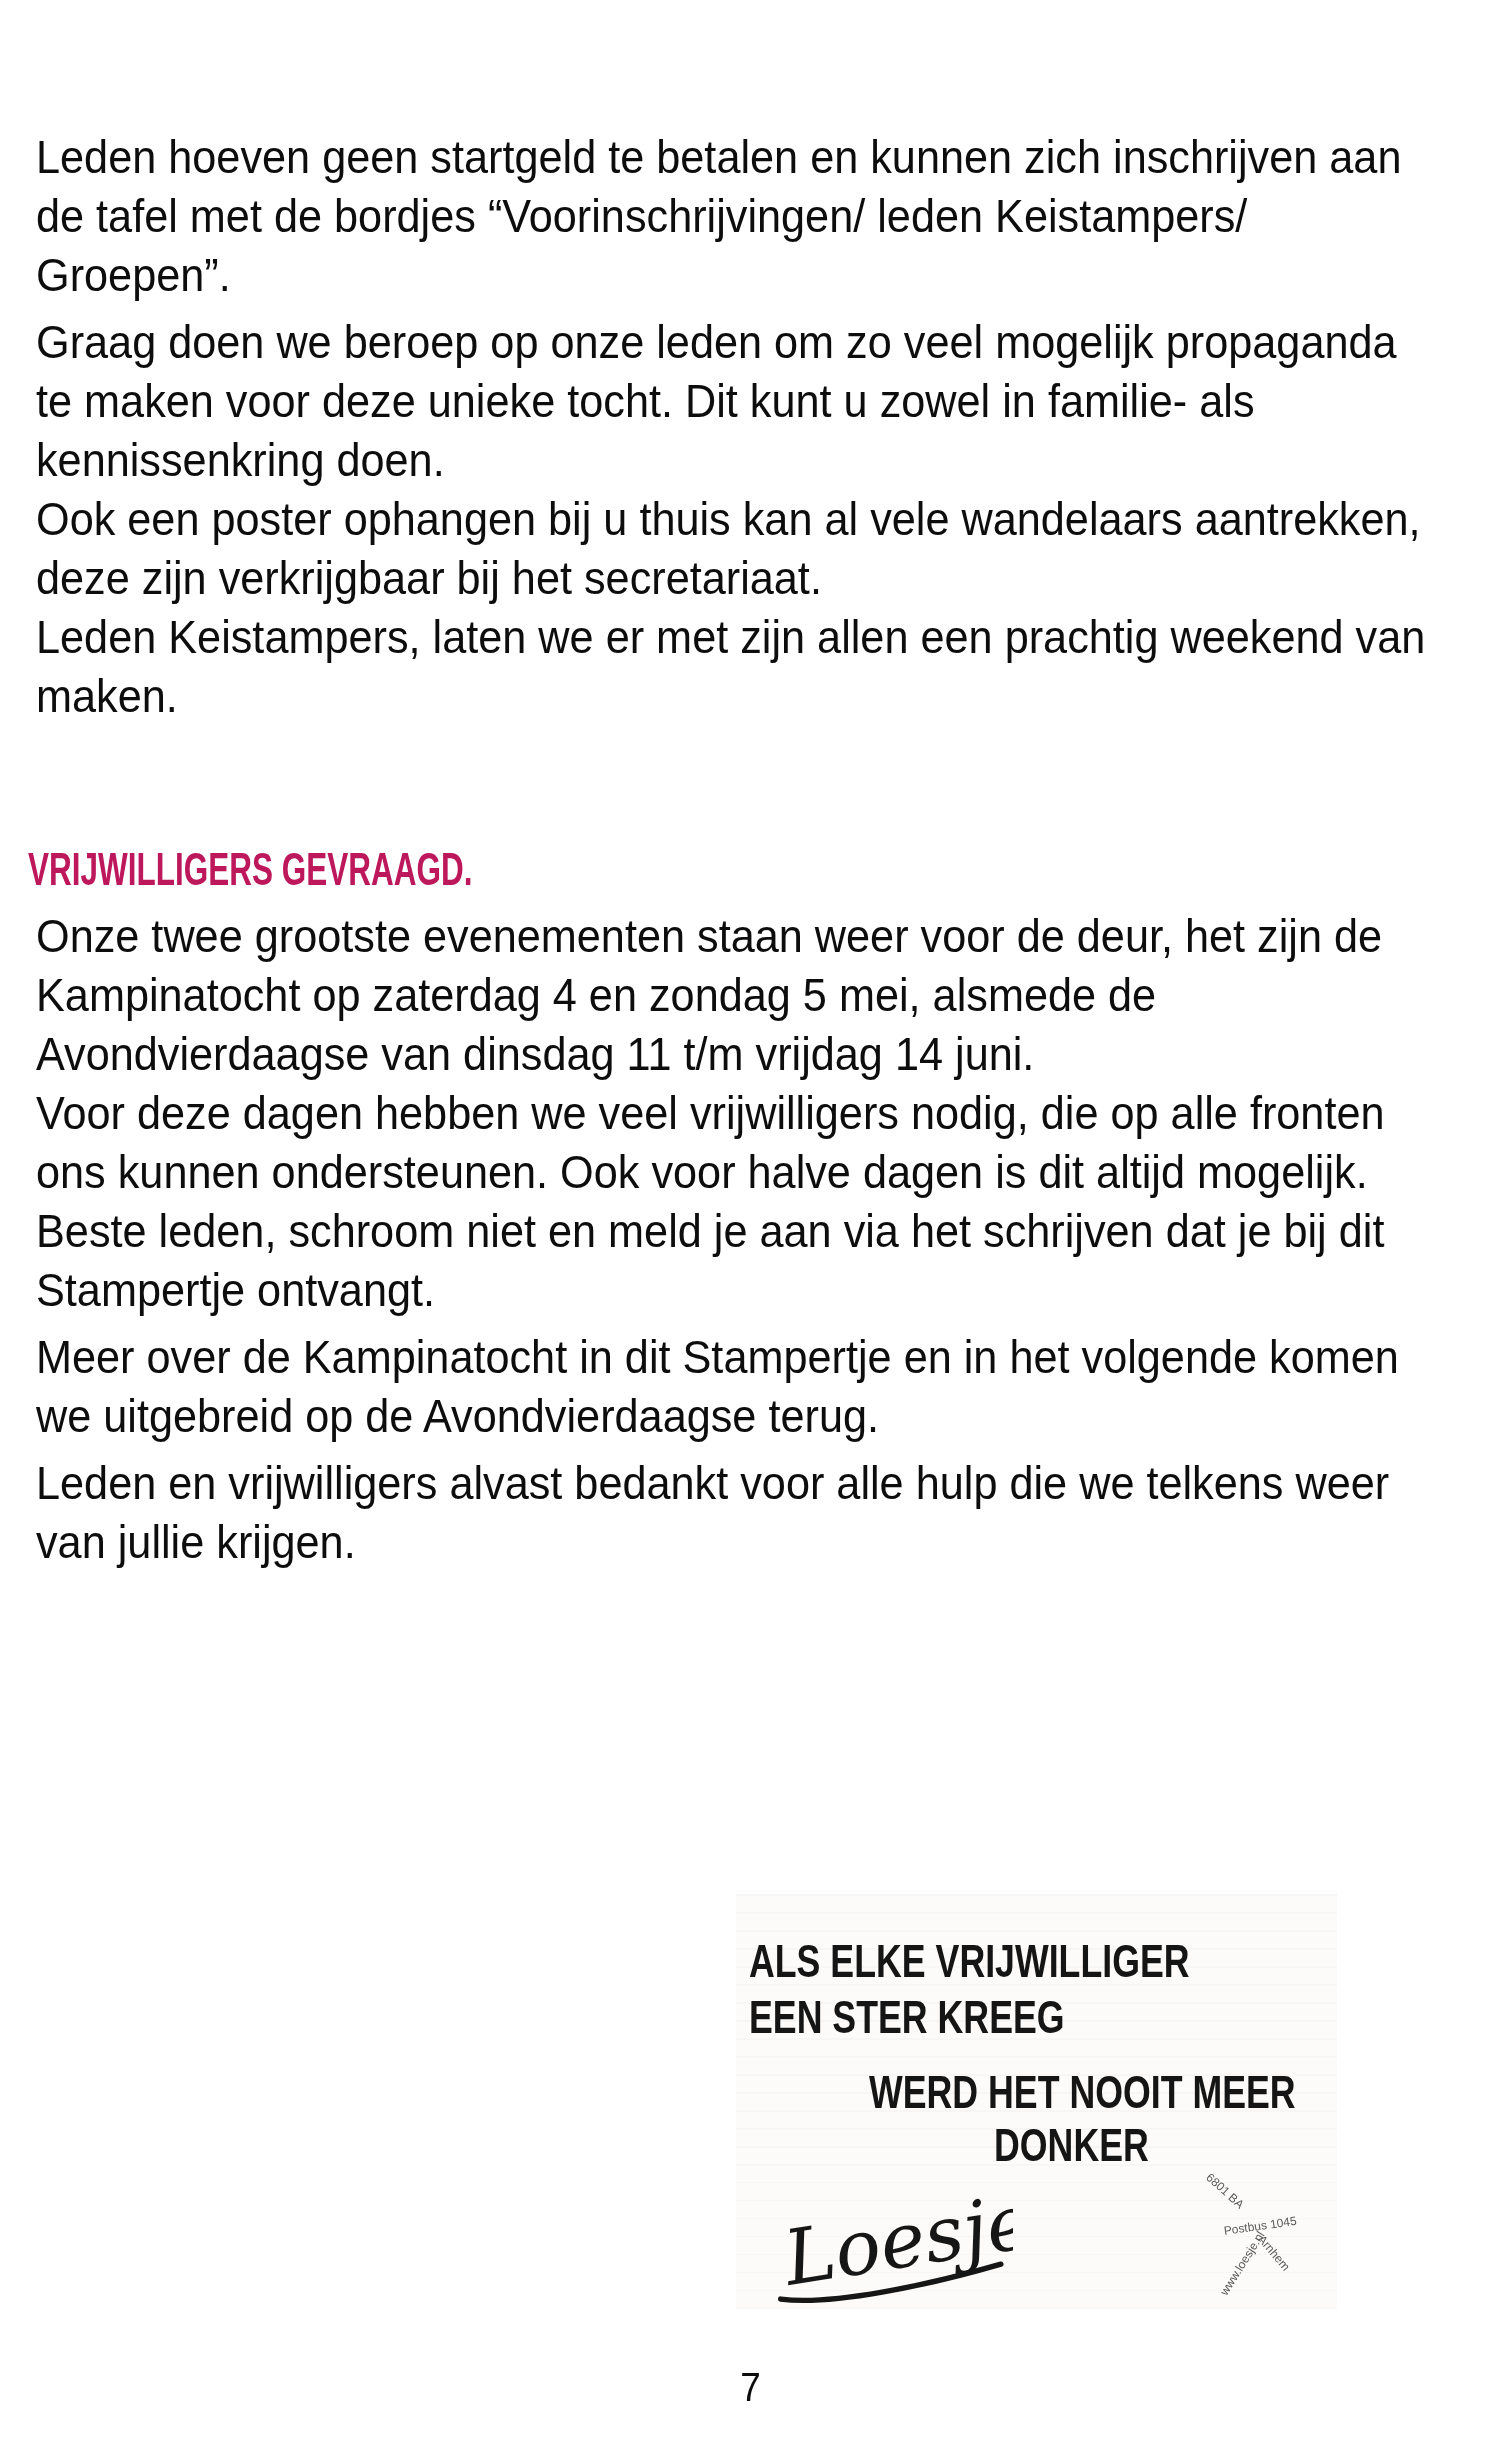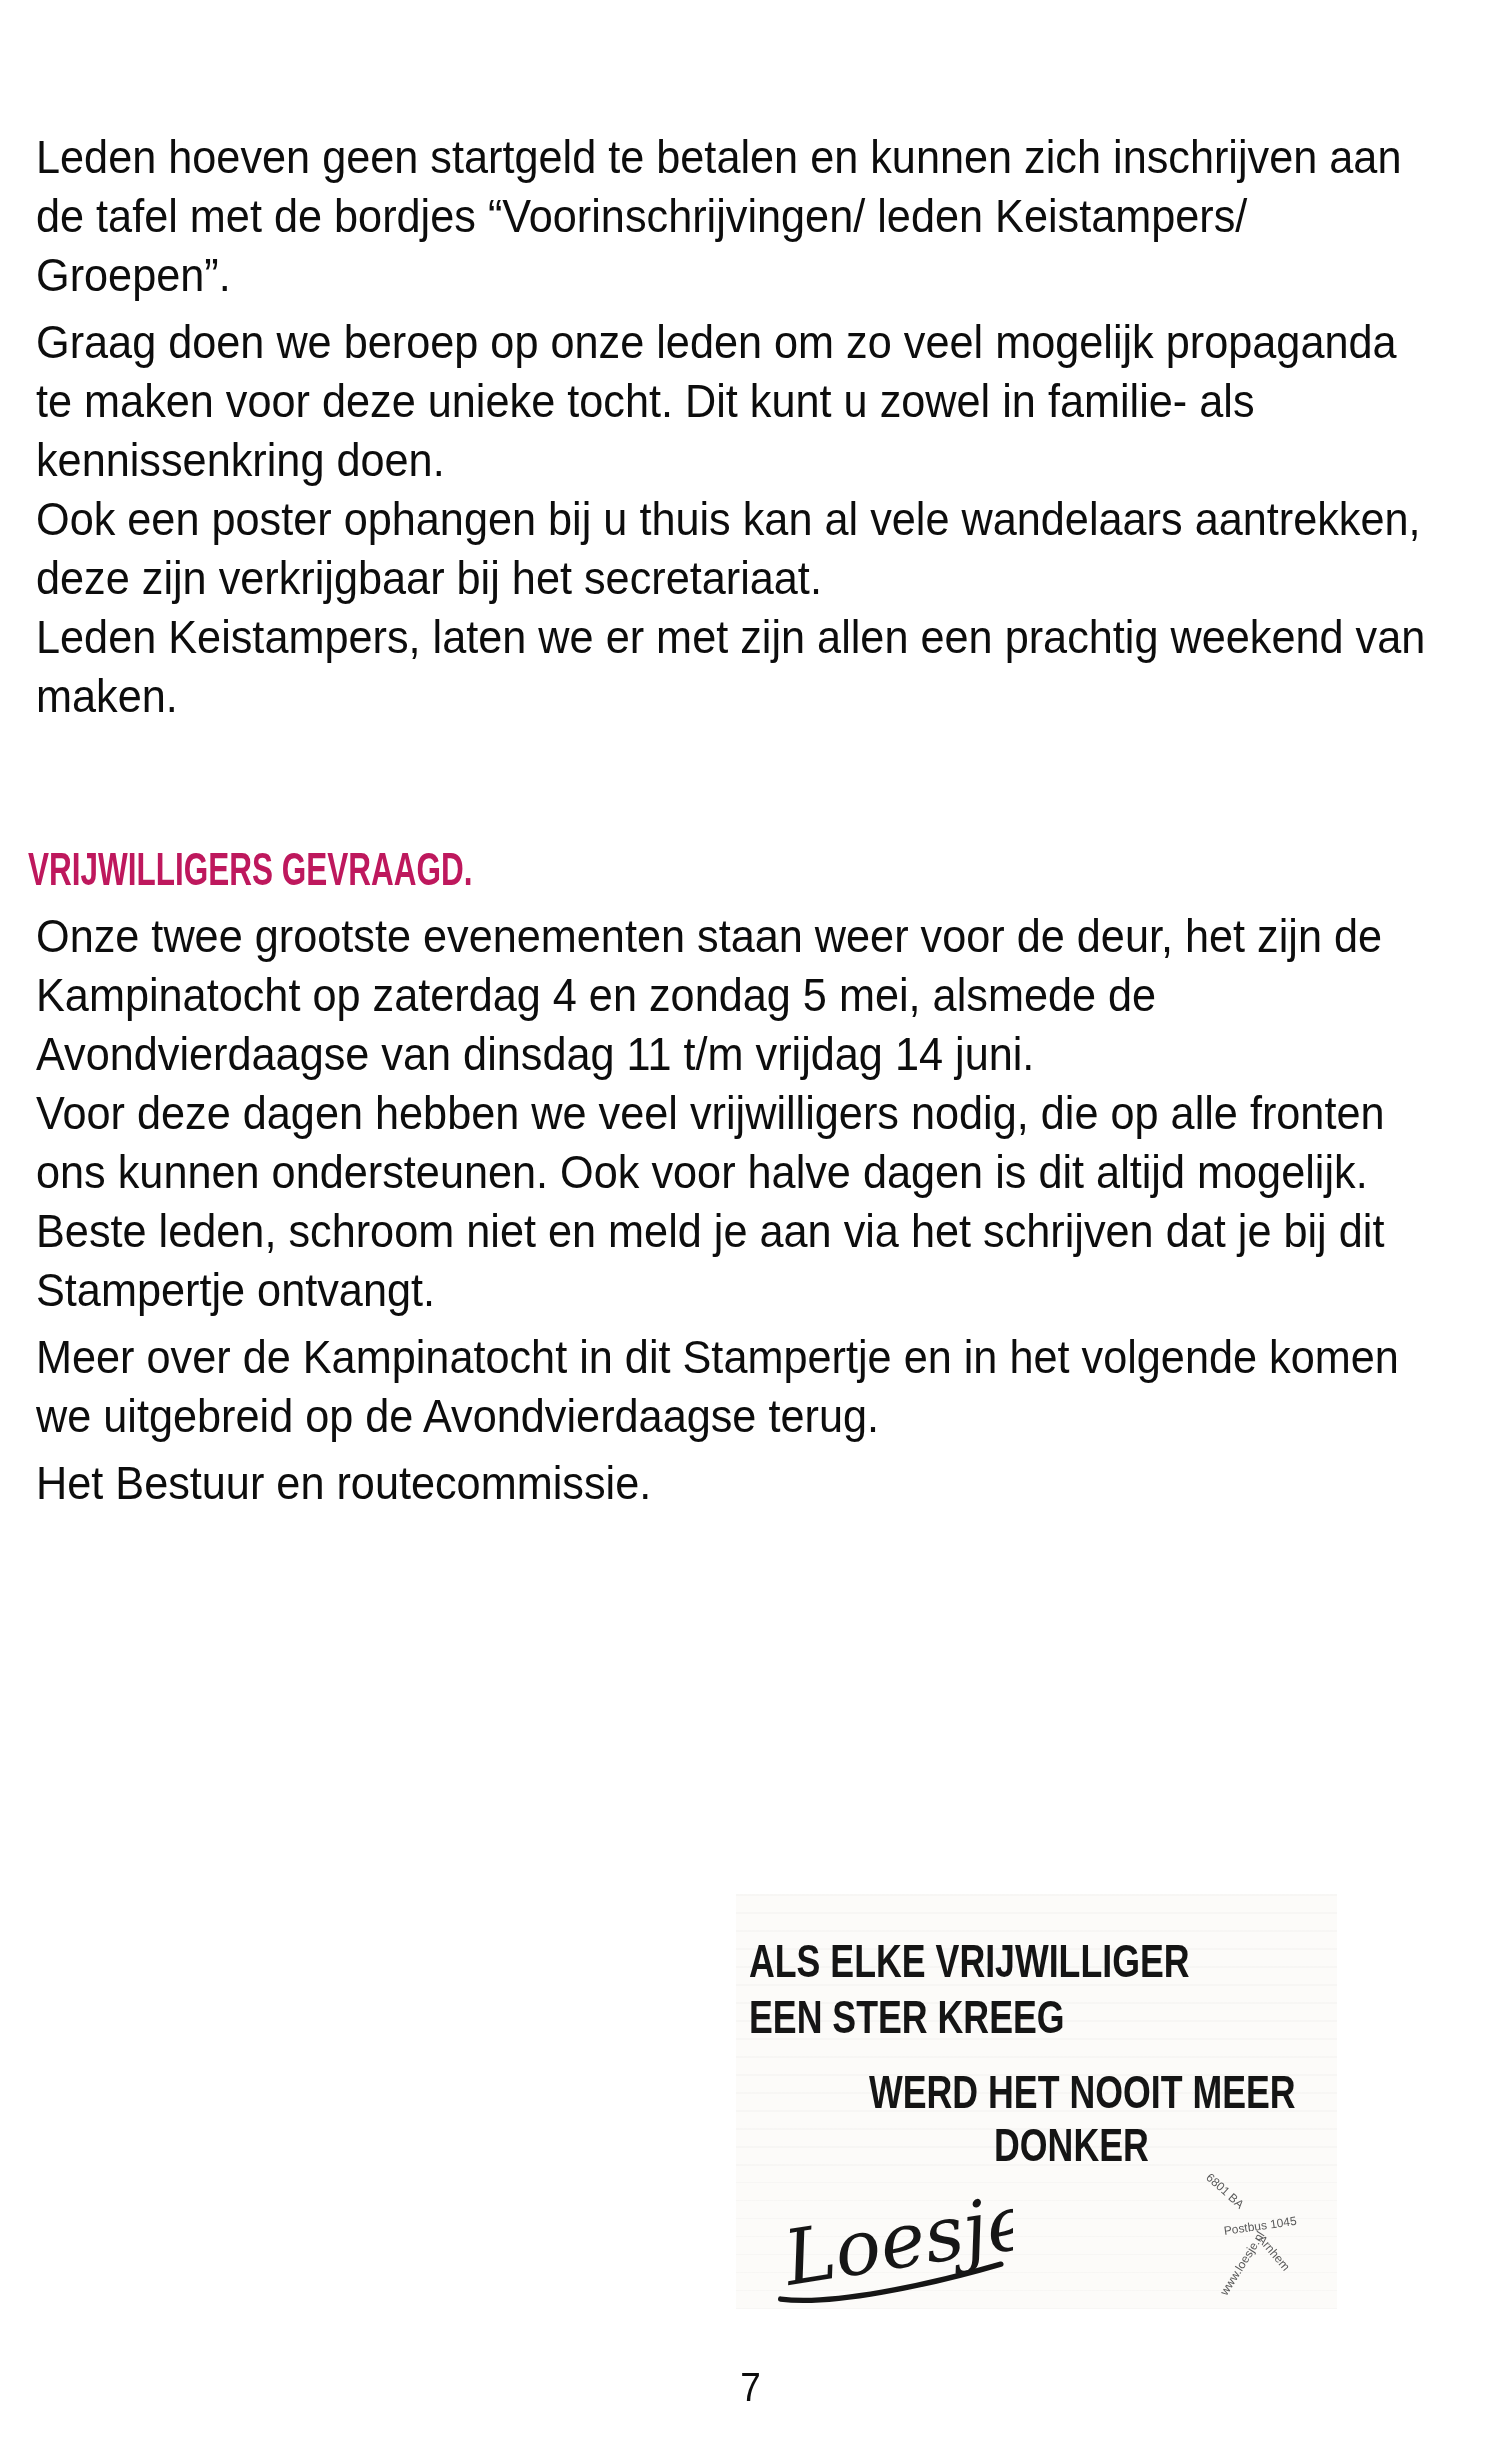--- a/index.html
+++ b/index.html
@@ -134,24 +134,25 @@
       <span class="line">ons kunnen ondersteunen. Ook voor halve dagen is dit altijd mogelijk.</span>
       <span class="line">Beste leden, schroom niet en meld je aan via het schrijven dat je bij dit</span>
       <span class="line">Stampertje ontvangt.</span>
     </p>
 
     <p class="mt81">
       <span class="line">Meer over de Kampinatocht in dit Stampertje en in het volgende komen</span>
       <span class="line">we uitgebreid op de Avondvierdaagse terug.</span>
     </p>
 
+    <p class="mt78">
+      <span class="line">Leden en vrijwilligers alvast bedankt voor alle hulp die we telkens weer</span>
+      <span class="line">van jullie krijgen.</span>
+    </p>
 
-    <p class="mt72">
-      <span class="line">Het Bestuur en routecommissie.</span>
-    </p>
 
   </div>
 
   <div class="poster">
     <div class="poster-line pl1">ALS ELKE VRIJWILLIGER</div>
     <div class="poster-line pl2">EEN STER KREEG</div>
     <div class="poster-line pl3">WERD HET NOOIT MEER</div>
     <div class="poster-line pl4">DONKER</div>
 
     <svg class="sig" width="243" height="133" viewBox="0 0 320 175">

